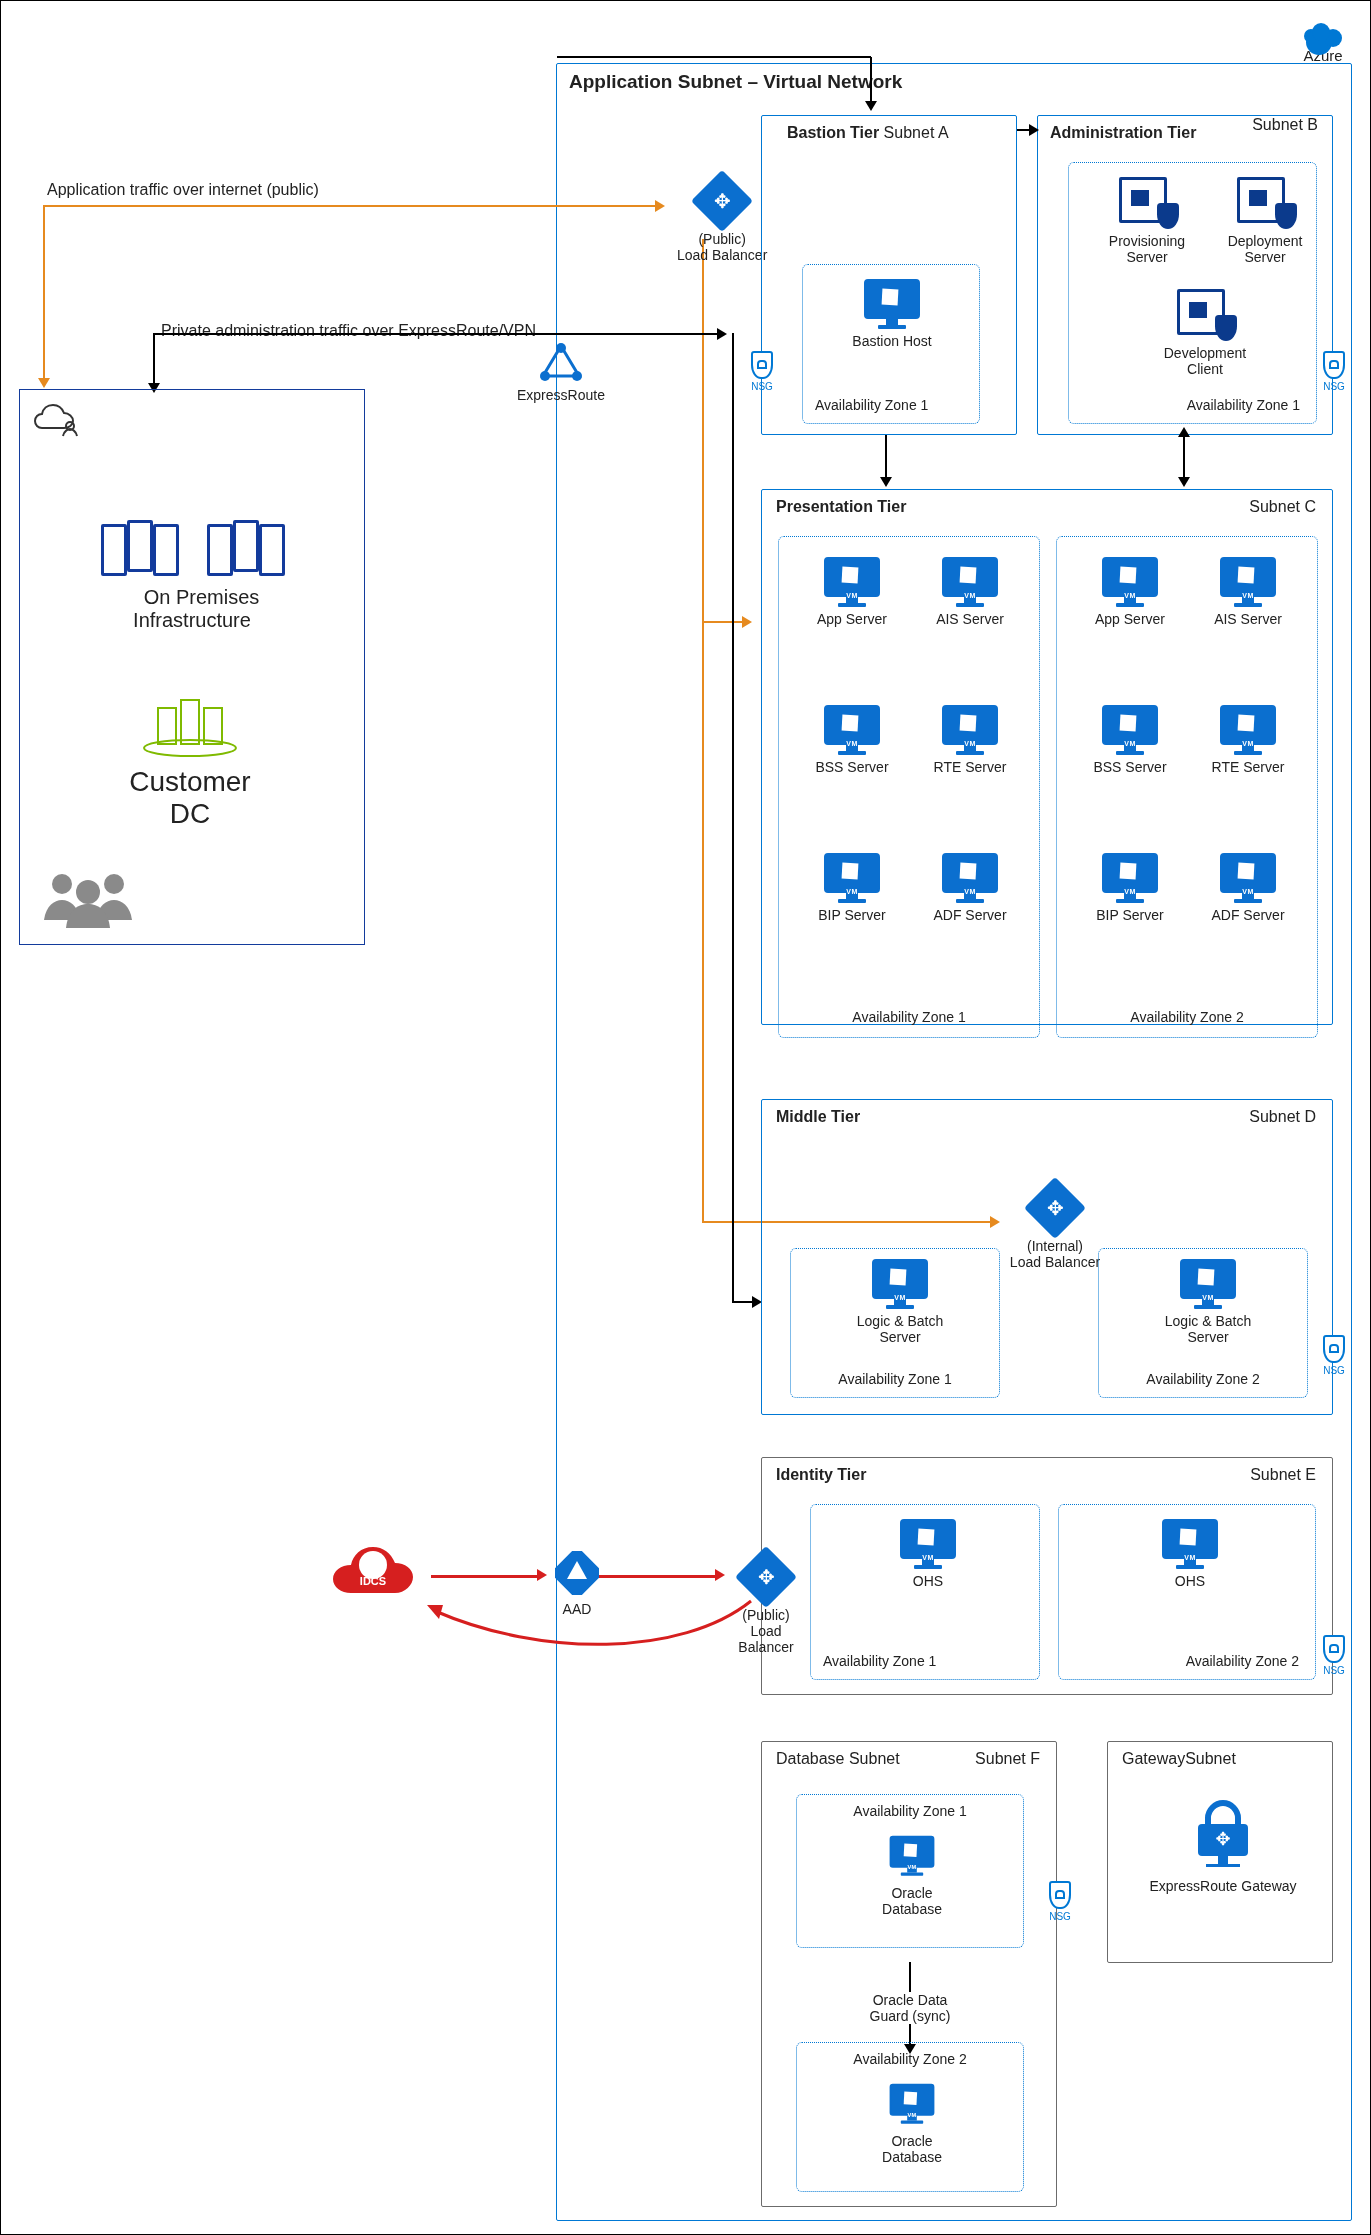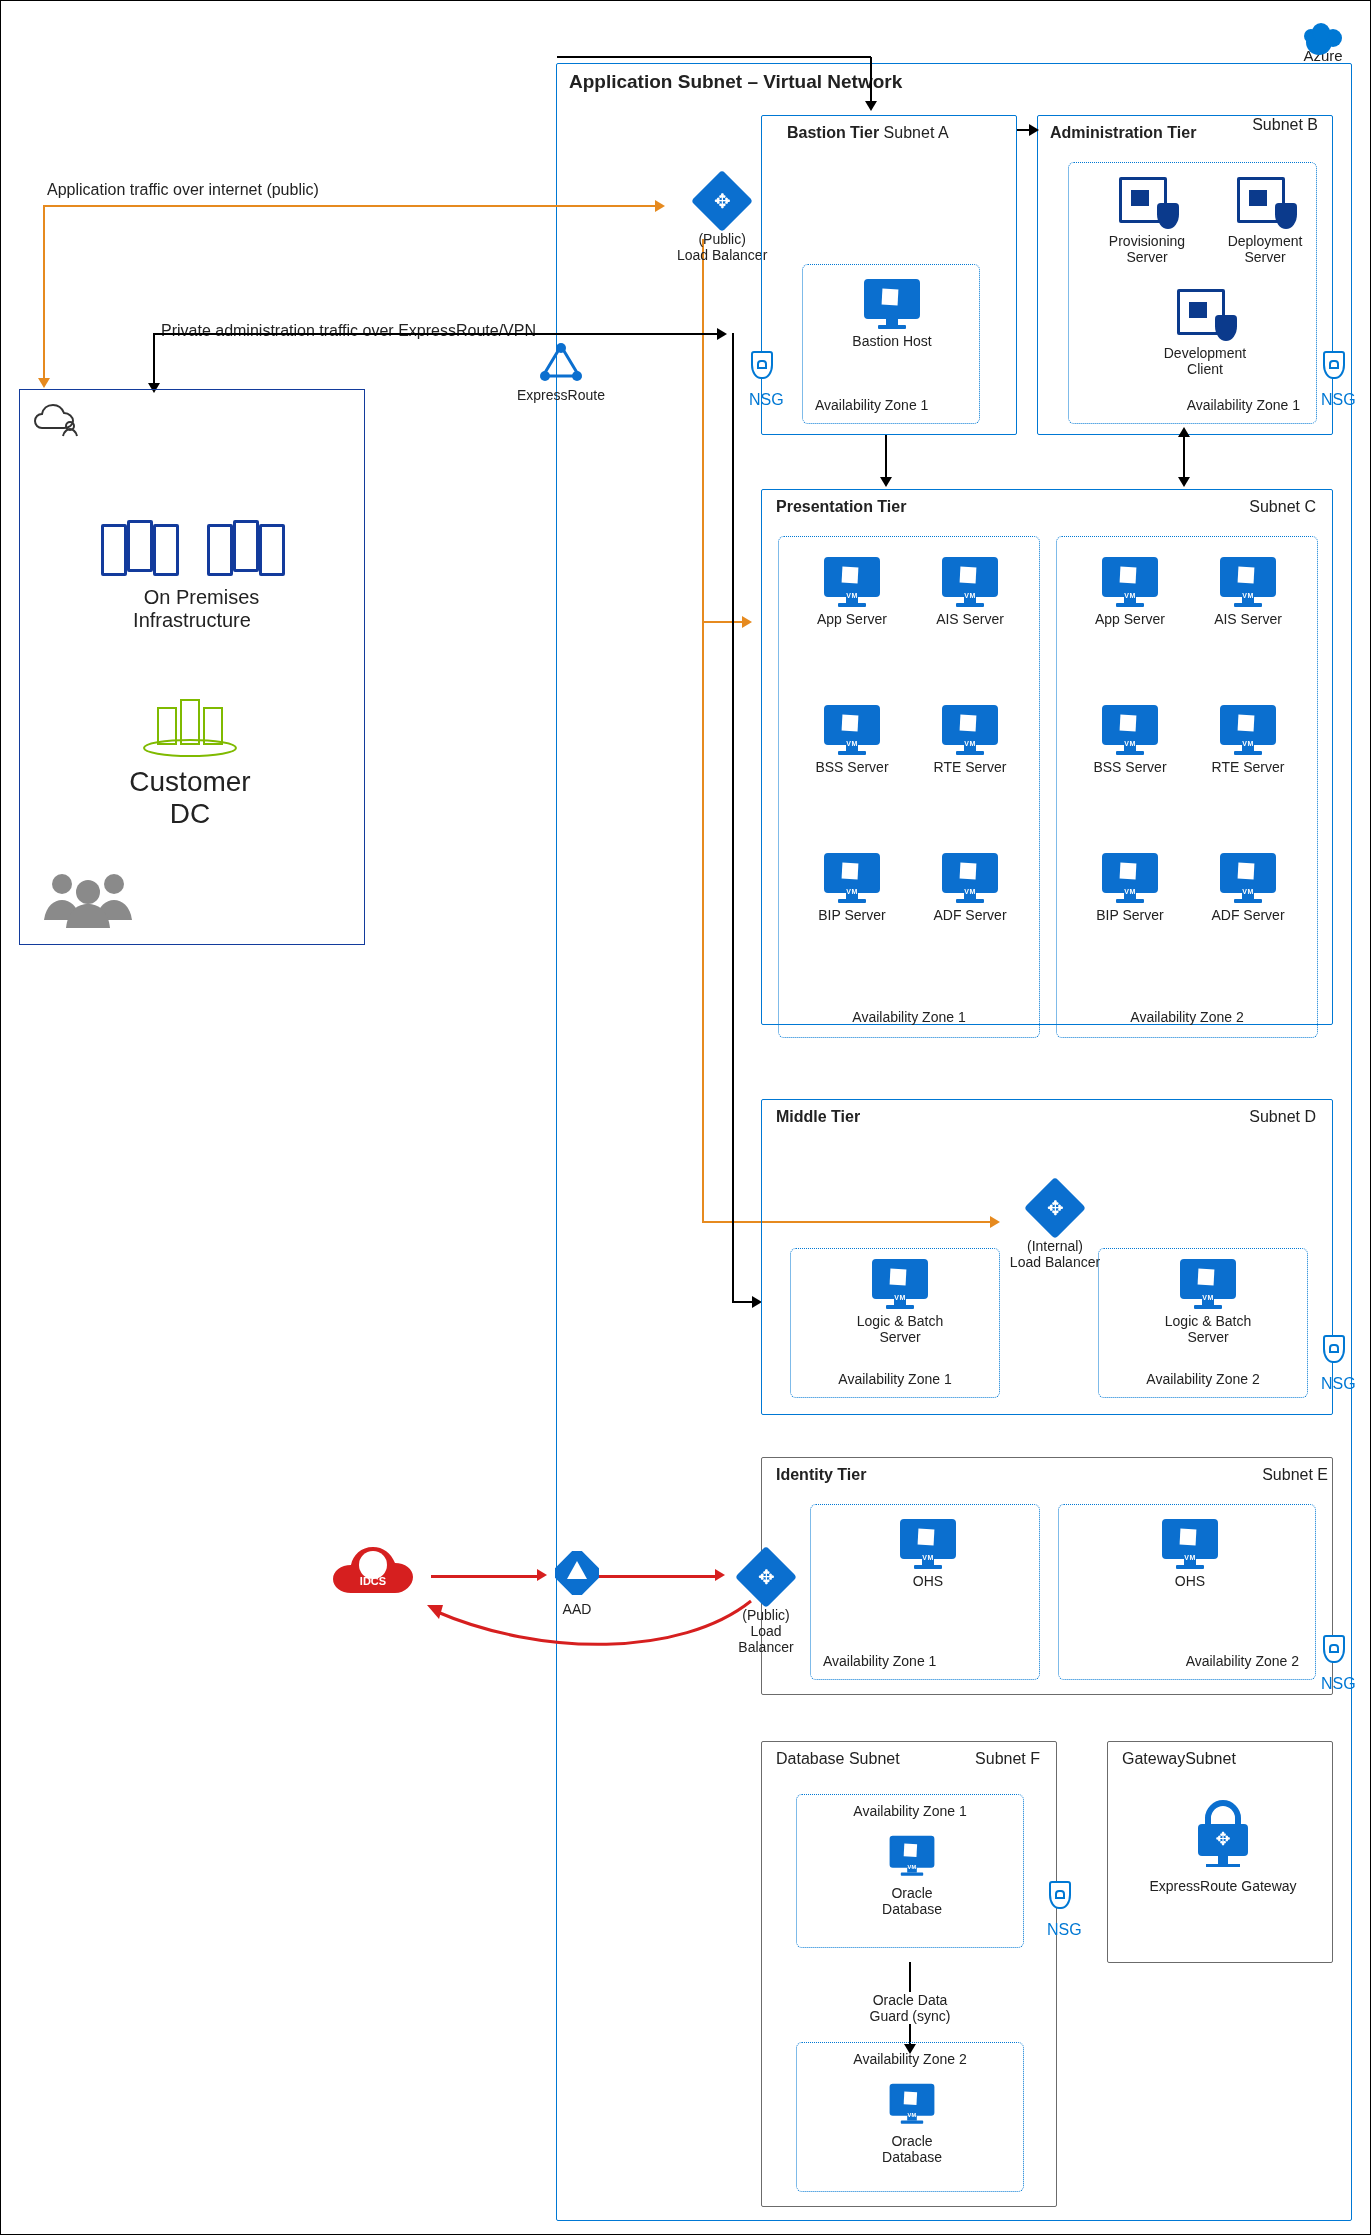--- a/index.html
+++ b/index.html
@@ -19,21 +19,21 @@
 .vm-tag{position:absolute;left:50%;transform:translateX(-50%);bottom:6px;font-size:7px;color:#fff;font-weight:700;letter-spacing:.5px;}
 .node{width:90px;text-align:center;}
 .node .cap{font-size:14px;margin-top:6px;line-height:1.15;}
 .cloud-icon{width:46px;height:28px;position:relative;}
 .cloud-icon::before{content:"";position:absolute;left:4px;top:10px;width:14px;height:14px;border-radius:50%;background:#0078d4;}
 .cloud-icon::after{content:"";position:absolute;left:12px;top:4px;width:18px;height:18px;border-radius:50%;background:#0078d4;box-shadow:12px 6px 0 0 #0078d4,-2px 10px 0 4px #0078d4;}
 .azure-label{font-size:15px;}
 .nsg-badge{width:26px;text-align:center;}
 .nsg-badge .shield{width:18px;height:24px;border:2px solid #0078d4;border-radius:3px 3px 10px 10px/3px 3px 14px 14px;margin:0 auto;position:relative;background:#fff;}
 .nsg-badge .shield::after{content:"";position:absolute;left:4px;top:7px;width:6px;height:5px;border:2px solid #0078d4;border-radius:4px 4px 0 0;}
-.nsg-badge .txt{font-size:16px;color:#0078d4;margin-top:12px;}
+.nsg-badge .txt{font-size:10px;color:#0078d4;margin-top:2px;}
 .diamond{width:44px;height:44px;transform:rotate(45deg);background:#0b6fcf;border-radius:4px;display:flex;align-items:center;justify-content:center;}
 .diamond .inner{transform:rotate(-45deg);color:#fff;font-size:20px;}
 .arrows-4::before{content:"✥";}
 .er-tri{width:44px;height:38px;position:relative;}
 .er-tri svg{position:absolute;inset:0;}
 .servers{width:84px;height:56px;position:relative;}
 .servers .s{position:absolute;width:20px;height:46px;background:#fff;border:3px solid #133b9c;border-radius:2px;}
 .servers .s1{left:4px;top:4px;}
 .servers .s2{left:30px;top:0px;}
 .servers .s3{left:56px;top:4px;}
@@ -391,21 +391,21 @@
       <div class="abs small" style="left:0;right:0;bottom:10px;">Availability Zone 2</div>
     </div>
   </div>
   <div class="abs nsg-badge" style="left:1320px;top:1334px;">
       <div class="shield"></div>
       <div class="txt">NSG</div>
     </div>
 
   <div class="abs box-solid-gray" style="left:760px;top:1456px;width:572px;height:238px;">
     <div class="abs tier-label" style="left:14px;top:8px;"><b>Identity Tier</b></div>
-    <div class="abs tier-label" style="right:4px;top:8px;text-align:center;">Subnet E</div>
+    <div class="abs tier-label" style="right:16px;top:8px;text-align:center;">Subnet E</div>
     <div class="abs box-dotted" style="left:48px;top:46px;width:230px;height:176px;">
       <div class="abs center node" style="left:72px;top:14px;">
           <div class="vm-icon">
             <div class="screen"></div>
             <span class="vm-tag">VM</span>
             <div class="stand"></div>
             <div class="base"></div>
           </div>
           <div class="cap">OHS</div>
         </div>

